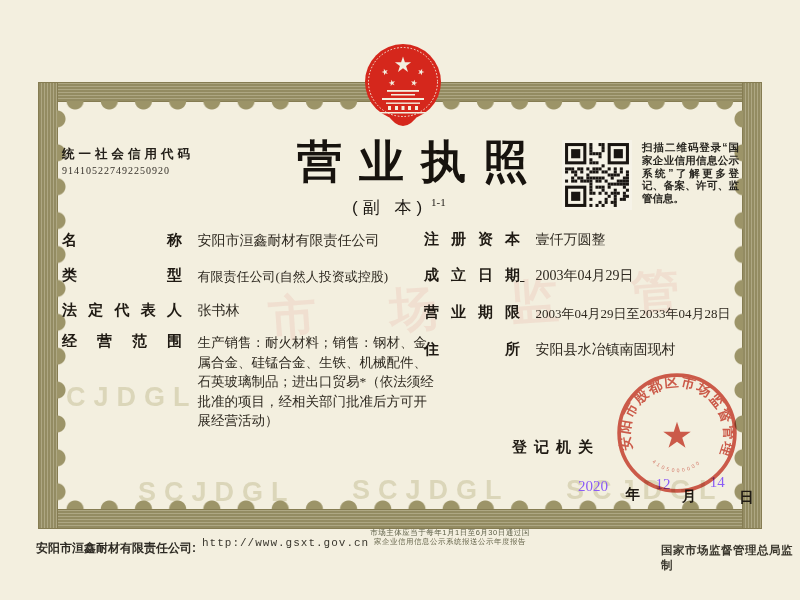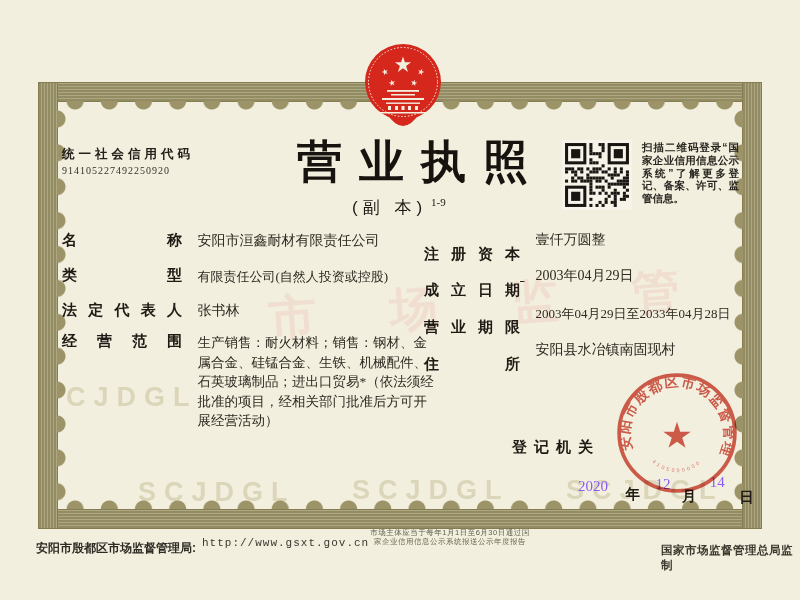--- a/index.html
+++ b/index.html
@@ -39,21 +39,21 @@
   .subtitle{position:absolute;left:352px;top:196px;z-index:2;font-size:17px;color:#1d1914;letter-spacing:5px;}
   .subtitle sup{font-size:11px;font-family:"Liberation Serif",serif;letter-spacing:0;margin-left:4px;}
   
   .qr{position:absolute;left:562px;top:140px;z-index:2;}
   .qr-caption{position:absolute;left:642px;top:141px;width:97px;z-index:2;font-size:10.5px;
       line-height:12.8px;color:#27251f;text-align:justify;font-weight:bold;}
   
   .row{position:absolute;z-index:2;white-space:nowrap;}
   .flabel{display:inline-block;width:120px;font-weight:bold;font-size:15px;color:#1f1a13;
       text-align:justify;text-align-last:justify;vertical-align:top;}
-  .flabel-r{width:96px;margin-top:15px;}
+  .flabel-r{width:96px;}
   .fvalue{display:inline-block;margin-left:11px;font-family:"Liberation Serif",serif;font-size:14px;
       color:#2e2920;vertical-align:top;padding-top:1px;white-space:normal;}
   .v-type{font-size:13px;padding-top:2px;}
   .v-scope{width:238px;font-size:13.5px;line-height:19.5px;}
   .v-term{font-size:13px;padding-top:2px;}
   
   .registrar{position:absolute;left:512px;top:438px;z-index:2;font-size:15px;font-weight:bold;
       letter-spacing:7px;color:#1f1a13;text-align:right;}
   .dateline{position:absolute;left:578px;top:468px;z-index:2;white-space:nowrap;}
   .dateline span{position:relative;display:inline-block;}
@@ -121,21 +121,21 @@
   <rect x="34" y="68" width="3" height="4" fill="#f3efdf"></rect>
   <rect x="40.5" y="68" width="3" height="4" fill="#f3efdf"></rect>
   <rect x="47" y="68" width="3" height="4" fill="#f3efdf"></rect>
   <rect x="54" y="68" width="3" height="4" fill="#f3efdf"></rect>
   <rect x="19" y="74" width="46" height="1.5" fill="#f3efdf"></rect>
 </svg>
 
 <div class="credit-label">统一社会信用代码</div>
 <div class="credit-code">914105227492250920</div>
 <div class="title">营业执照</div>
-<div class="subtitle"><span>(副 本)</span><sup>1-9</sup></div>
+<div class="subtitle"><span>(副 本)</span><sup>1-1</sup></div>
 
 <svg id="qr-svg" class="qr" width="70" height="70" viewBox="0 0 70 70">
     <rect x="0" y="0" width="70" height="70" fill="#f6f3e8"></rect>
     <rect x="3.0434782608695654" y="3.0434782608695654" width="21.304347826086957" height="21.304347826086957" fill="#191512"></rect>
     <rect x="6.086956521739131" y="6.086956521739131" width="15.217391304347828" height="15.217391304347828" fill="#f6f3e8"></rect>
     <rect x="9.130434782608695" y="9.130434782608695" width="9.130434782608695" height="9.130434782608695" fill="#191512"></rect>
     <rect x="45.652173913043484" y="3.0434782608695654" width="21.304347826086957" height="21.304347826086957" fill="#191512"></rect>
     <rect x="48.69565217391305" y="6.086956521739131" width="15.217391304347828" height="15.217391304347828" fill="#f6f3e8"></rect>
     <rect x="51.73913043478261" y="9.130434782608695" width="9.130434782608695" height="9.130434782608695" fill="#191512"></rect>
     <rect x="3.0434782608695654" y="45.652173913043484" width="21.304347826086957" height="21.304347826086957" fill="#191512"></rect>
@@ -309,16 +309,16 @@
   <defs>
     <path id="sealArc" d="M 16.5,76 A 46,46 0 1 1 103.5,76" fill="none"></path>
     <path id="sealArcB" d="M 36,88 A 34,34 0 0 0 84,88" fill="none"></path>
   </defs>
   <circle cx="60" cy="60" r="56" fill="none" stroke="#d04a3b" stroke-width="3.6"></circle>
   <use href="#star" transform="translate(60,63) scale(14)" fill="#d04a3b"></use>
   <text class="seal-text"><textPath href="#sealArc">安阳市殷都区市场监督管理局</textPath></text>
   <text class="seal-sub"><textPath href="#sealArcB">4105000000000</textPath></text>
 </svg>
 
-<div class="f-site"><span>安阳市殷都区市场监督管理局:</span><span class="f-url">http://www.gsxt.gov.cn</span></div>
+<div class="f-site"><span>安阳市洹鑫耐材有限责任公司:</span><span class="f-url">http://www.gsxt.gov.cn</span></div>
 <div class="f-notice1">市场主体应当于每年1月1日至6月30日通过国</div>
 <div class="f-notice2">家企业信用信息公示系统报送公示年度报告</div>
 <div class="f-publisher">国家市场监督管理总局监制</div>
 
 </body></html>

